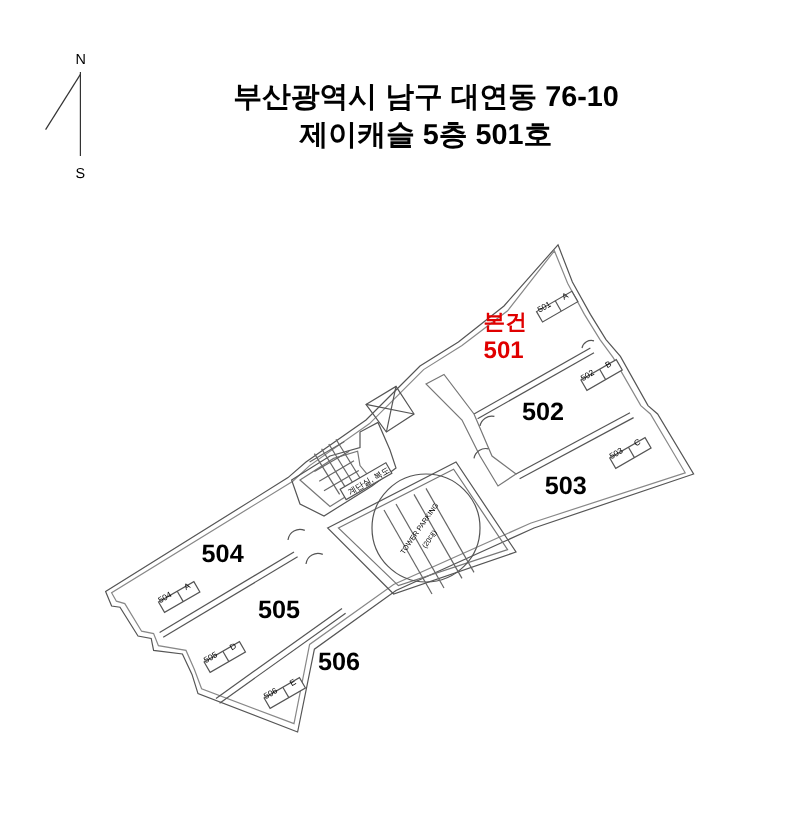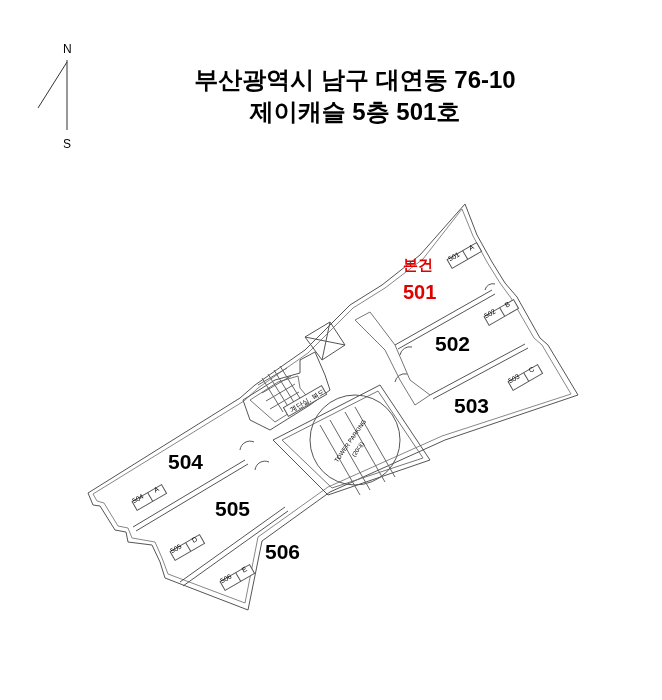--- a/index.html
+++ b/index.html
@@ -126,19 +126,19 @@
   <span style="position:absolute;left:220px;top:575px;font-size:7px;transform:rotate(-30deg);">506</span>
   <span style="position:absolute;left:242px;top:566px;font-size:7px;transform:rotate(-30deg);">E</span>
   <span style="position:absolute;left:288px;top:396px;font-size:7px;transform:rotate(-30deg);white-space:nowrap;">계단실, 복도</span>
   <span style="position:absolute;left:325px;top:438px;font-size:6px;transform:rotate(-55deg);white-space:nowrap;">TOWER PARKING</span>
   <span style="position:absolute;left:350px;top:445px;font-size:6px;transform:rotate(-55deg);white-space:nowrap;">(20대)</span>
 </div>
 
 <div id="t1" class="title">부산광역시 남구 대연동 76-10</div>
 <div id="t2" class="title">제이캐슬 5층 501호</div>
 
-<span class="unit highlight" style="left:403px;top:256px;font-size:15px;">본건</span>
+<span class="unit highlight" style="left:403px;top:256px;font-size:18px;">본건</span>
 <span class="unit highlight" style="left:403px;top:281px;font-size:20px;">501</span>
 <span class="unit" style="left:435px;top:332px;">502</span>
 <span class="unit" style="left:454px;top:394px;">503</span>
 <span class="unit" style="left:168px;top:450px;">504</span>
 <span class="unit" style="left:215px;top:497px;">505</span>
 <span class="unit" style="left:265px;top:540px;">506</span>
 
 </body></html>

